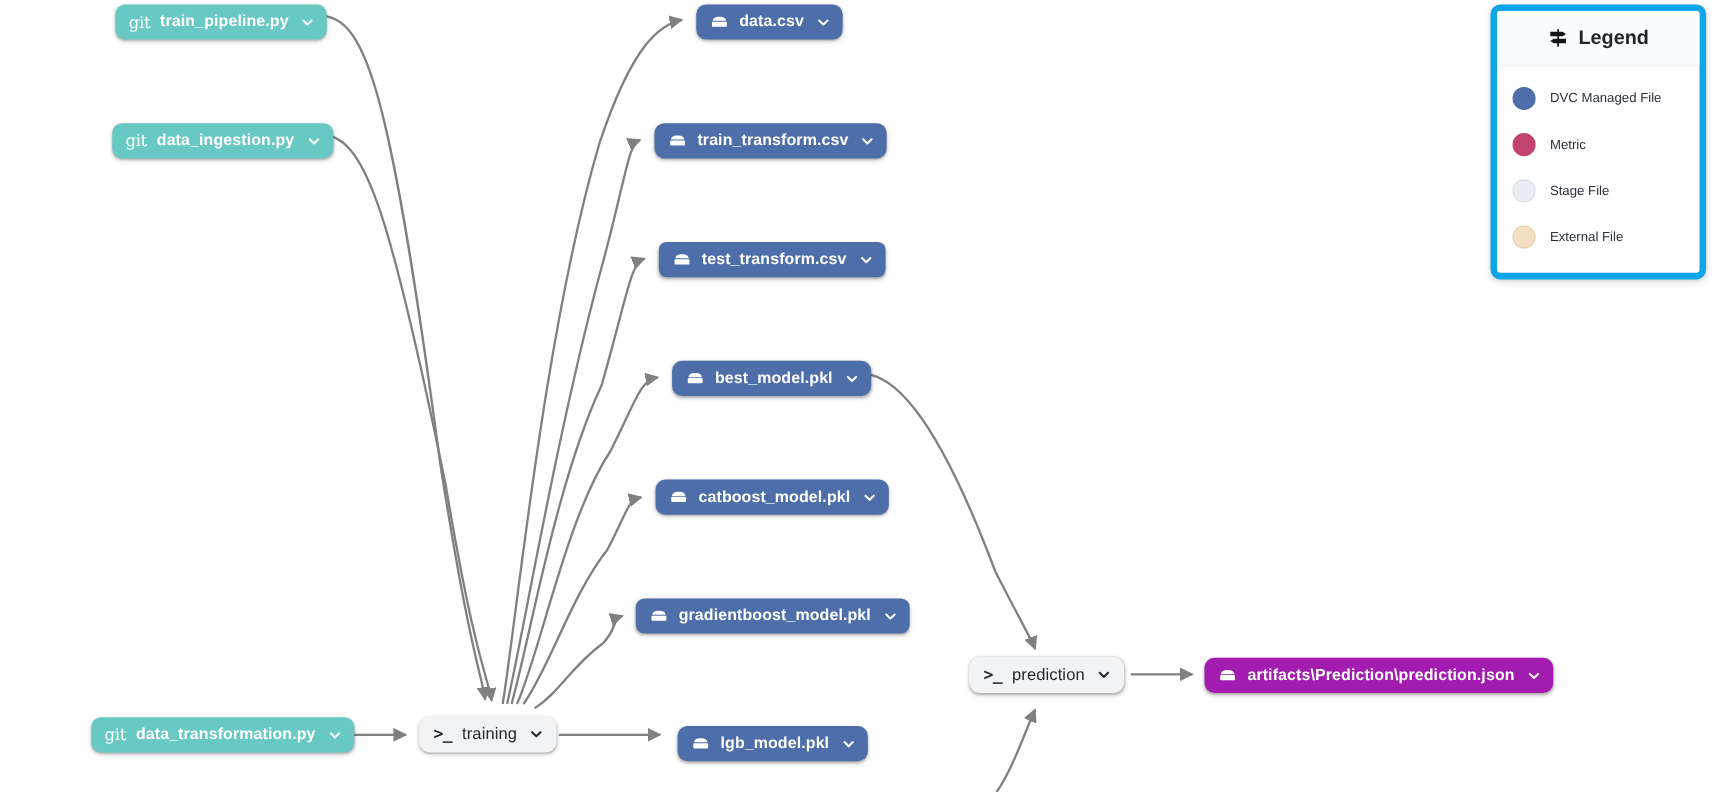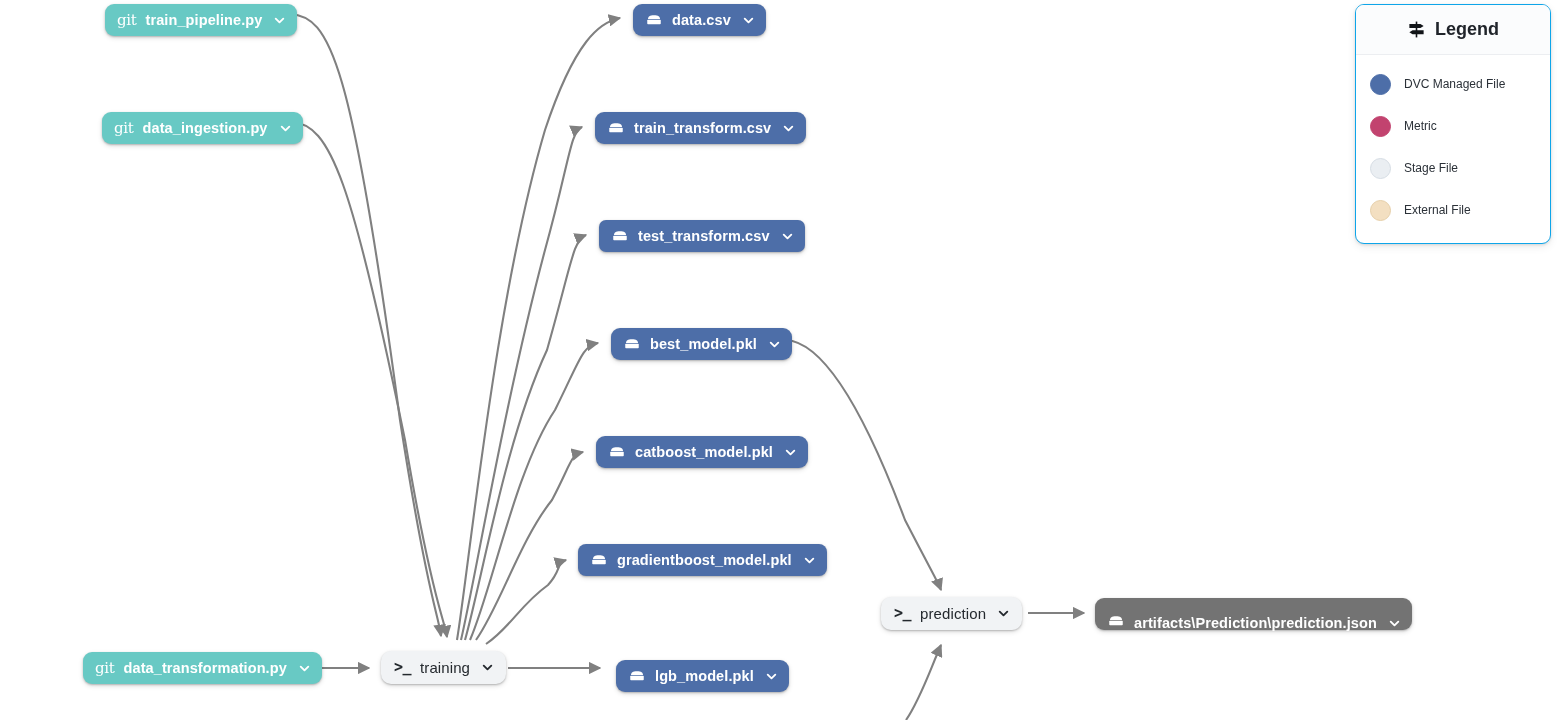--- a/index.html
+++ b/index.html
@@ -48,21 +48,21 @@
     margin-left: 2px;
     display: inline-block;
     line-height: 0;
   }
 
   
   .node.dvc { background: #4d6ea8; color: #ffffff; }
   
   .node.git { background: #68c9c4; color: #ffffff; }
   
-  .node.metric { background: #737373; color: #ffffff; align-items: flex-end; }
+  .node.metric { background: #a21caf; color: #ffffff; }
   
   .node.stage {
     background: #f1f3f5;
     color: #24292e;
     border-radius: 10px;
     padding: 0 12px 0 13px;
     height: 33px;
   }
   .node.stage .label { font-weight: normal; font-size: 15px; }
 
@@ -85,21 +85,21 @@
 
   .drive-icon { display: inline-block; line-height: 0; }
 
   
   #legend {
     position: absolute;
     left: 1355px;
     top: 4px;
     width: 196px;
     background: #ffffff;
-    border: 1px solid #0ea5e9;
+    border: 6px solid #0ea5e9;
     border-radius: 9px;
     box-shadow: 0 1px 3px rgba(0,0,0,0.12), 0 3px 9px rgba(0,0,0,0.08);
     z-index: 20;
     overflow: hidden;
   }
   #legend .legend-head {
     display: flex;
     align-items: center;
     justify-content: center;
     gap: 9px;

